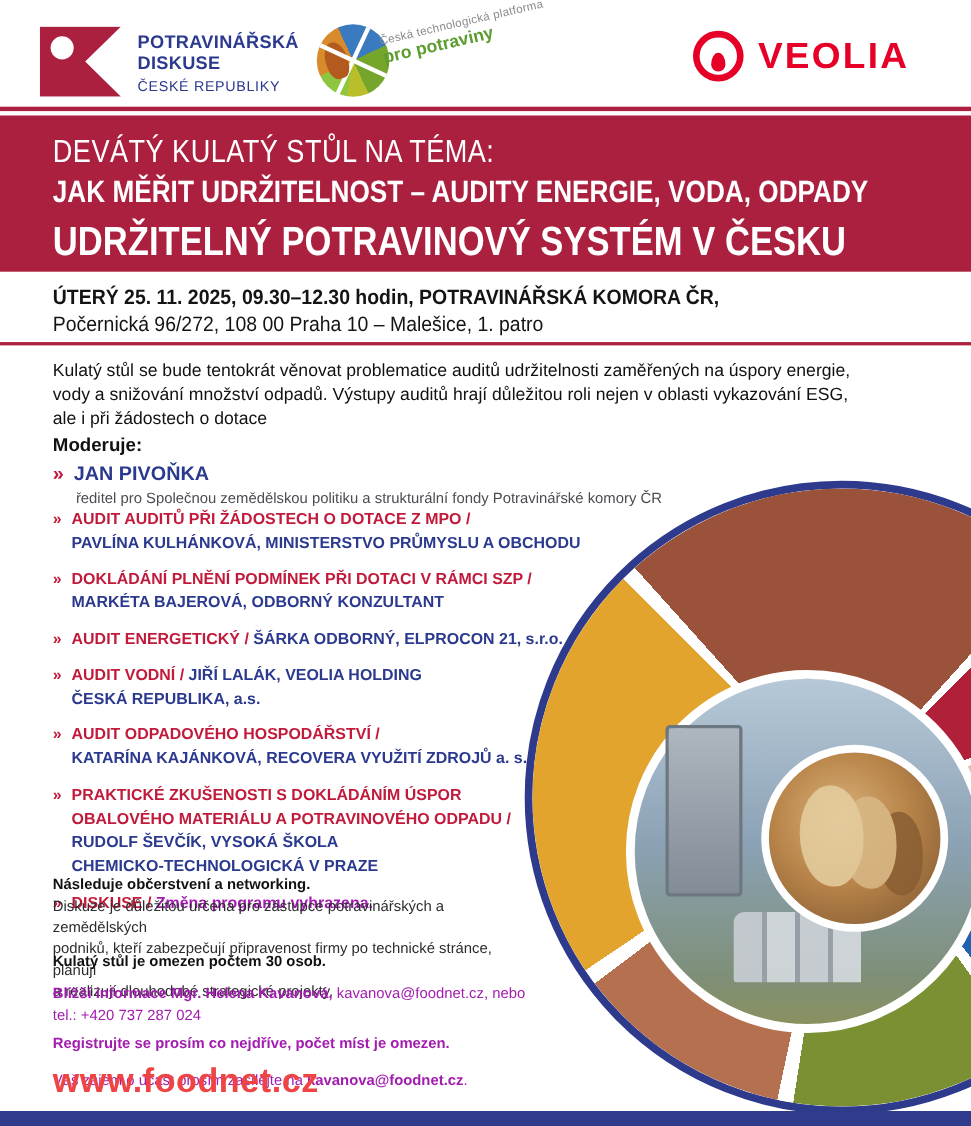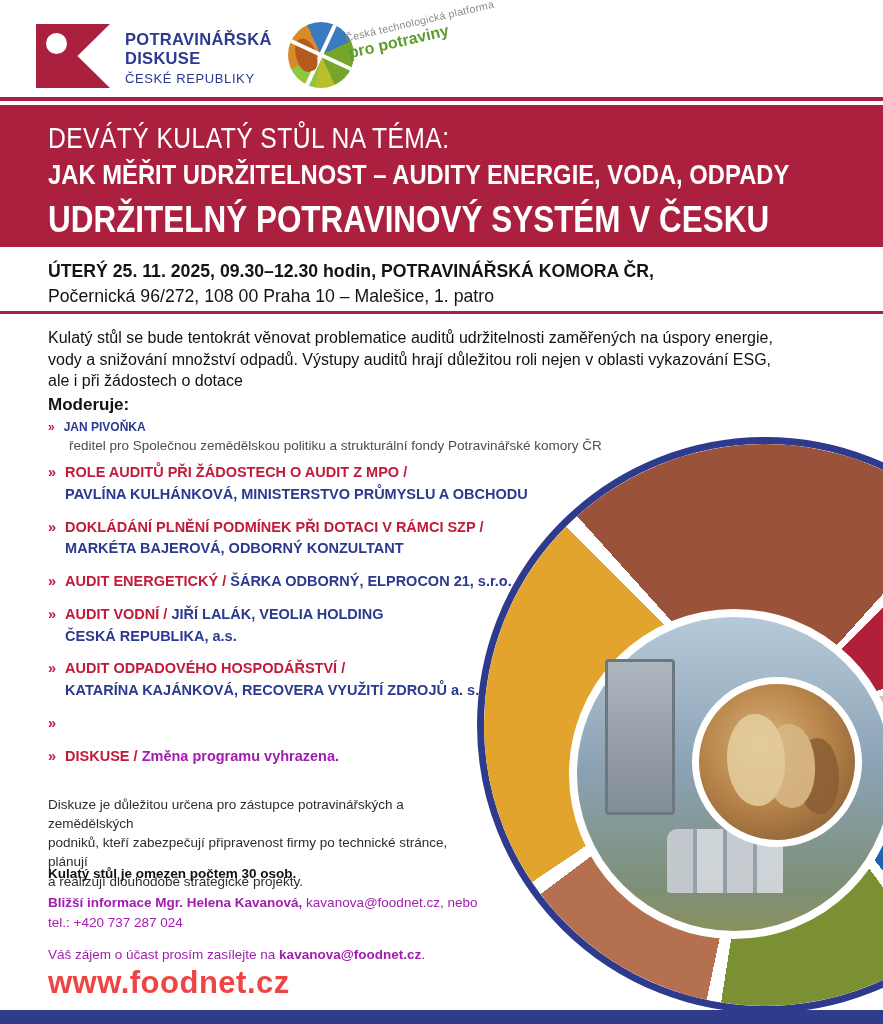--- a/index.html
+++ b/index.html
@@ -51,21 +51,21 @@
   .event-line1{font-size:19px;font-weight:700;display:inline-block;transform:scaleX(.93);
     transform-origin:0 50%;white-space:nowrap}
   .event-line2{font-size:19px;font-weight:400;display:inline-block;transform:scaleX(.93);
     transform-origin:0 50%;white-space:nowrap}
   .rule-mid{position:absolute;left:0;top:311px;width:883px;height:3px;background:#ab1f3f;z-index:2}
   
   .intro{position:absolute;left:48px;top:327px;width:815px;font-size:16px;font-weight:400;
     line-height:1.35;color:#111;white-space:pre-line;z-index:2}
   .moderator{position:absolute;left:48px;top:395px;z-index:2}
   .moderator-label{font-size:17px;font-weight:700;color:#111}
-  .moderator-name-row{margin-top:5px;font-size:12px;font-weight:700}
+  .moderator-name-row{margin-top:5px;font-size:18px;font-weight:700}
   .bullet{color:#c11a3b;margin-right:9px}
   .moderator-name{color:#2b3a8f}
   .moderator-role{margin:4px 0 0 21px;font-size:13.5px;color:#4c4c52}
   
   .agenda{position:absolute;left:48px;top:462px;width:480px;list-style:none;margin:0;padding:0;z-index:2}
   .agenda-item{display:flex;align-items:flex-start;margin-bottom:11px;
     font-size:14.5px;font-weight:700;line-height:1.5}
   .agenda-item .bullet{flex:0 0 auto}
   .agenda-text{white-space:pre-line}
   .seg-red{color:#c11a3b}
@@ -118,20 +118,24 @@
   </div>
   <div class="platform-logo">
     <div class="platform-circle">
       <div class="platform-figure"></div>
     </div>
     <div class="platform-text">
       <div class="platform-t1">Česká technologická platforma</div>
       <div class="platform-t2">pro potraviny</div>
     </div>
   </div>
+  <div class="veolia-logo">
+    <div class="veolia-icon"></div>
+    <div class="veolia-text">VEOLIA</div>
+  </div>
 </div>
 
 <div class="rule-top"></div>
 
 <div class="band">
   <div><span class="band-kicker">DEVÁTÝ KULATÝ STŮL NA TÉMA:</span></div>
   <div><span class="band-subtitle">JAK MĚŘIT UDRŽITELNOST – AUDITY ENERGIE, VODA, ODPADY</span></div>
   <div><span class="band-title">UDRŽITELNÝ POTRAVINOVÝ SYSTÉM V ČESKU</span></div>
 </div>
 
@@ -150,21 +154,21 @@
   <div class="moderator-label">Moderuje:</div>
   <div class="moderator-name-row">
     <span class="bullet">»</span><span class="moderator-name">JAN PIVOŇKA</span>
   </div>
   <div class="moderator-role">ředitel pro Společnou zemědělskou politiku a strukturální fondy Potravinářské komory ČR</div>
 </div>
 
 <ul class="agenda">
     <li class="agenda-item">
       <span class="bullet">»</span>
-      <span class="agenda-text"><span class="seg-red">ROLE AUDITŮ PŘI ŽÁDOSTECH O AUDIT Z MPO /
+      <span class="agenda-text"><span class="seg-red">AUDIT AUDITŮ PŘI ŽÁDOSTECH O DOTACE Z MPO /
 </span><span class="seg-blue">PAVLÍNA KULHÁNKOVÁ, MINISTERSTVO PRŮMYSLU A OBCHODU</span></span>
     </li>
     <li class="agenda-item">
       <span class="bullet">»</span>
       <span class="agenda-text"><span class="seg-red">DOKLÁDÁNÍ PLNĚNÍ PODMÍNEK PŘI DOTACI V RÁMCI SZP /
 </span><span class="seg-blue">MARKÉTA BAJEROVÁ, ODBORNÝ KONZULTANT</span></span>
     </li>
     <li class="agenda-item">
       <span class="bullet">»</span>
       <span class="agenda-text"><span class="seg-red">AUDIT ENERGETICKÝ / </span><span class="seg-blue">ŠÁRKA ODBORNÝ, ELPROCON 21, s.r.o.</span></span>
@@ -174,40 +178,46 @@
       <span class="agenda-text"><span class="seg-red">AUDIT VODNÍ / </span><span class="seg-blue">JIŘÍ LALÁK, VEOLIA HOLDING
 ČESKÁ REPUBLIKA, a.s.</span></span>
     </li>
     <li class="agenda-item">
       <span class="bullet">»</span>
       <span class="agenda-text"><span class="seg-red">AUDIT ODPADOVÉHO HOSPODÁŘSTVÍ /
 </span><span class="seg-blue">KATARÍNA KAJÁNKOVÁ, RECOVERA VYUŽITÍ ZDROJŮ a. s.</span></span>
     </li>
     <li class="agenda-item">
       <span class="bullet">»</span>
+      <span class="agenda-text"><span class="seg-red">PRAKTICKÉ ZKUŠENOSTI S DOKLÁDÁNÍM ÚSPOR
+OBALOVÉHO MATERIÁLU A POTRAVINOVÉHO ODPADU /
+</span><span class="seg-blue">RUDOLF ŠEVČÍK, VYSOKÁ ŠKOLA
+CHEMICKO-TECHNOLOGICKÁ V PRAZE</span></span>
     </li>
     <li class="agenda-item">
       <span class="bullet">»</span>
       <span class="agenda-text"><span class="seg-red">DISKUSE / </span><span class="seg-black">Změna programu vyhrazena.</span></span>
     </li>
   </ul>
 
 <div class="networking">
+  <div class="networking-bold">Následuje občerstvení a networking.</div>
   <div class="networking-body">Diskuze je důležitou určena pro zástupce potravinářských a zemědělských
 podniků, kteří zabezpečují připravenost firmy po technické stránce, plánují
 a realizují dlouhodobé strategické projekty.</div>
 </div>
 <div class="capacity">Kulatý stůl je omezen počtem 30 osob.</div>
 
 <div class="contact">
   <div>
     <span class="b">Bližší informace Mgr. Helena Kavanová,</span>
     <span>kavanova@foodnet.cz</span><span>, nebo</span>
   </div>
   <div>tel.: +420 737 287 024</div>
+  <div class="contact-register">Registrujte se prosím co nejdříve, počet míst je omezen.</div>
   <div class="contact-interest">
     <span>Váš zájem o účast prosím zasílejte na </span><span class="b">kavanova@foodnet.cz</span><span>.</span>
   </div>
 </div>
 
 <a class="website">www.foodnet.cz</a>
 
 <div class="collage">
   <div class="collage-pie" style="background: conic-gradient(rgb(154, 82, 58) 0deg, rgb(154, 82, 58) 42deg, rgb(255, 255, 255) 42deg, rgb(255, 255, 255) 45deg, rgb(176, 32, 57) 45deg, rgb(176, 32, 57) 73deg, rgb(255, 255, 255) 73deg, rgb(255, 255, 255) 76deg, rgb(215, 195, 174) 76deg, rgb(215, 195, 174) 104deg, rgb(255, 255, 255) 104deg, rgb(255, 255, 255) 107deg, rgb(31, 99, 174) 107deg, rgb(31, 99, 174) 141deg, rgb(255, 255, 255) 141deg, rgb(255, 255, 255) 144deg, rgb(123, 143, 51) 144deg, rgb(123, 143, 51) 189deg, rgb(255, 255, 255) 189deg, rgb(255, 255, 255) 192deg, rgb(181, 113, 79) 192deg, rgb(181, 113, 79) 233deg, rgb(255, 255, 255) 233deg, rgb(255, 255, 255) 236deg, rgb(226, 164, 44) 236deg, rgb(226, 164, 44) 315deg, rgb(255, 255, 255) 315deg, rgb(255, 255, 255) 318deg, rgb(154, 82, 58) 318deg, rgb(154, 82, 58) 360deg);"></div>
   <div class="collage-center">

